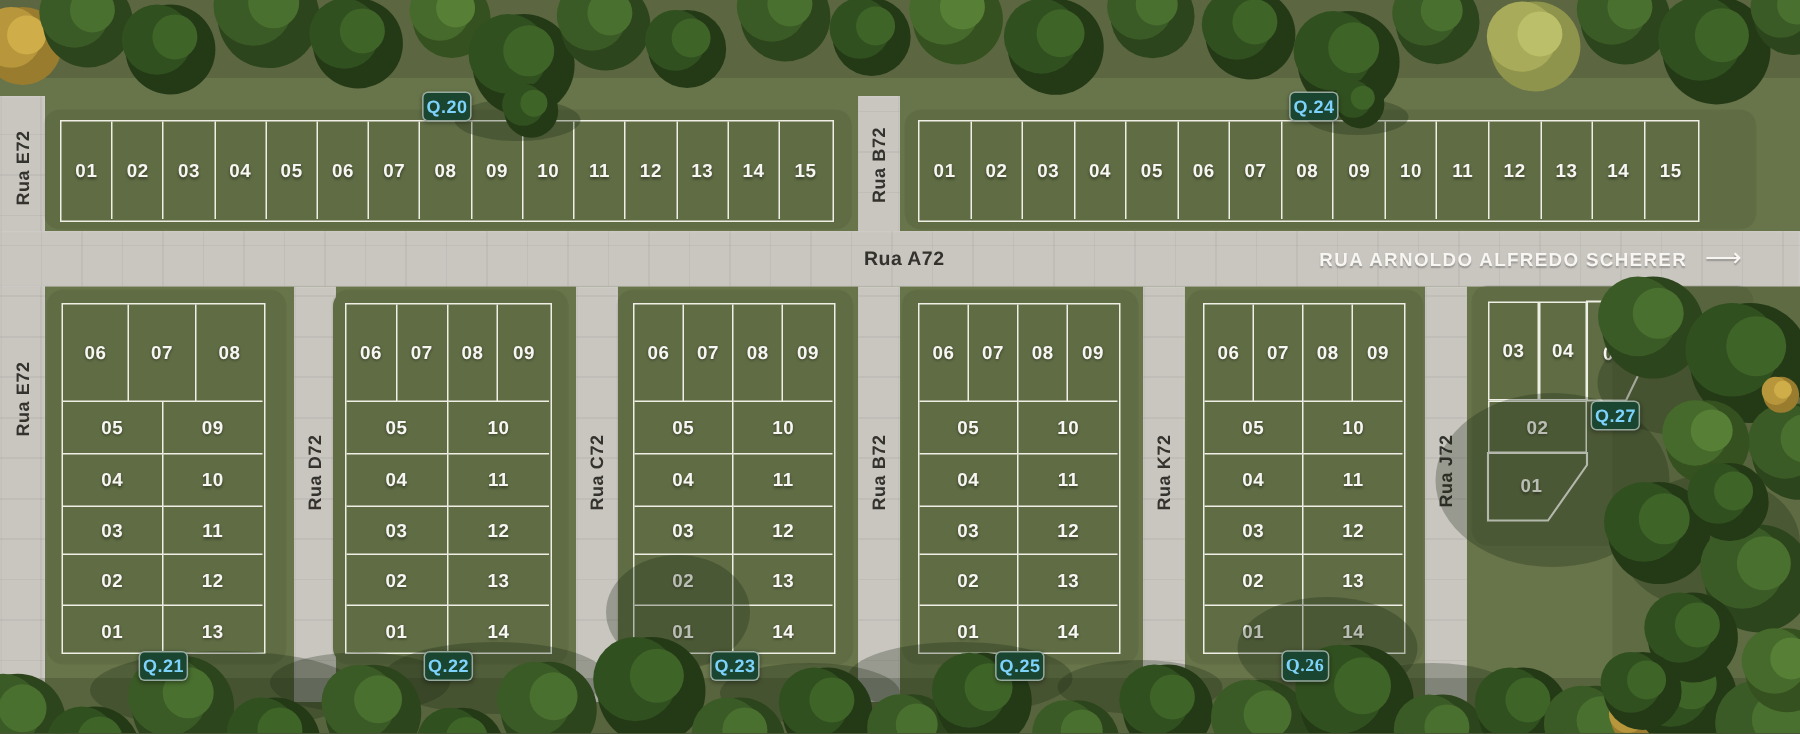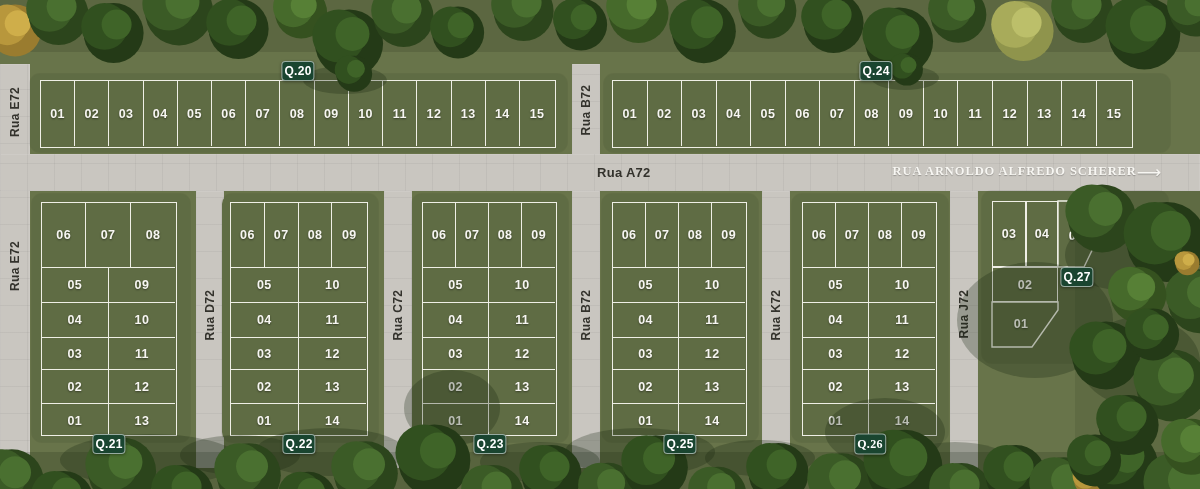--- a/index.html
+++ b/index.html
@@ -20,26 +20,26 @@
        text-shadow:0 1px 2px rgba(0,0,0,.45);box-sizing:border-box;}
   .lot.br{border-right:1.4px solid var(--lot-line,#efefe6);}
   .lot.bb{border-bottom:1.4px solid var(--lot-line,#efefe6);}
   .lot.all{border:1.2px solid var(--lot-line,#efefe6);}
   .lotlabel{position:absolute;transform:translate(-50%,-50%);color:var(--text-light,#f7f6f2);
        font-weight:700;font-size:12.5px;letter-spacing:.4px;text-shadow:0 1px 2px rgba(0,0,0,.45);}
   .vlabel{position:absolute;transform:translate(-50%,-50%) rotate(-90deg);
        font-weight:700;font-size:12px;color:var(--text-dark,#33322c);letter-spacing:.4px;white-space:nowrap;}
   .hlabel{position:absolute;transform:translateY(-50%);font-weight:700;font-size:13px;
        color:var(--text-dark,#33322c);letter-spacing:.3px;white-space:nowrap;}
-  .hlabel-right{position:absolute;transform:translate(-100%,-50%);display:flex;align-items:flex-start;gap:0;
+  .hlabel-right{position:absolute;transform:translate(-100%,-50%);display:flex;align-items:flex-end;gap:12px;
        color:var(--text-light,#f7f6f2);font-weight:700;font-size:12.5px;letter-spacing:.9px;
-       white-space:nowrap;text-shadow:0 1px 1px rgba(0,0,0,.25);font-family:Liberation Serif, serif;}
+       white-space:nowrap;text-shadow:0 1px 1px rgba(0,0,0,.25);}
   .arrow{font-size:17px;font-weight:400;line-height:1;}
   .badge{position:absolute;transform:translate(-50%,-50%);background:var(--badge-bg,#1a4530);
-       color:#ffffff;font-weight:700;font-size:12px;padding:2px 2px;border-radius:4px;
+       color:#7dd3fc;font-weight:700;font-size:12px;padding:2px 2px;border-radius:4px;
        border:1px solid rgba(255,255,255,.55);box-shadow:0 1px 3px rgba(0,0,0,.35);
        letter-spacing:.3px;white-space:nowrap;}
 </style>
 </head>
 <body>
 
 <div class="scene" id="scene" style="--grass: #68744a; --block-green: #5f6c44; --street: #c9c6c0; --lot-line: #efefe6; --badge-bg: #1a4530; --text-dark: #33322c; --text-light: #f7f6f2;">
   <div class="layer" id="streets-layer">
       <div class="street" style="left: 0px; top: 64px; width: 30px; height: 404px;"></div>
       <div class="street" style="left: 572px; top: 64px; width: 28px; height: 92px;"></div>
@@ -50,21 +50,21 @@
       <div class="street" style="left: 950px; top: 191px; width: 28px; height: 277px;"></div>
       <div class="street" style="left: 0px; top: 154px; width: 1200px; height: 37px;"></div>
       <div class="vlabel" style="left: 15px; top: 112px;">Rua E72</div>
       <div class="vlabel" style="left: 15px; top: 266px;">Rua E72</div>
       <div class="vlabel" style="left: 586px; top: 110px;">Rua B72</div>
       <div class="vlabel" style="left: 210px; top: 315px;">Rua D72</div>
       <div class="vlabel" style="left: 398px; top: 315px;">Rua C72</div>
       <div class="vlabel" style="left: 586px; top: 315px;">Rua B72</div>
       <div class="vlabel" style="left: 776px; top: 315px;">Rua K72</div>
       <div class="vlabel" style="left: 964px; top: 314px;">Rua J72</div>
-      <div class="hlabel" style="left: 597px; top: 172px;">Rua A72</div>
+      <div class="hlabel" style="left: 576px; top: 172px;">Rua A72</div>
       <div class="hlabel-right" style="left: 1162px; top: 172px;">
         <span>RUA ARNOLDO ALFREDO SCHERER</span>
         <span class="arrow">⟶</span>
       </div>
     </div>
   <div class="layer" id="blocks-layer">
       <div class="pad" style="left: 30px; top: 74px; width: 537px; height: 78px;"></div>
       <div class="grid" style="left: 40px; top: 80px; width: 516px; height: 68px;">
         <div class="lot br" style="left: 0px; top: 0px; width: 34.2133px; height: 65.2px;">01</div>
         <div class="lot br" style="left: 34.2133px; top: 0px; width: 34.2133px; height: 65.2px;">02</div>

